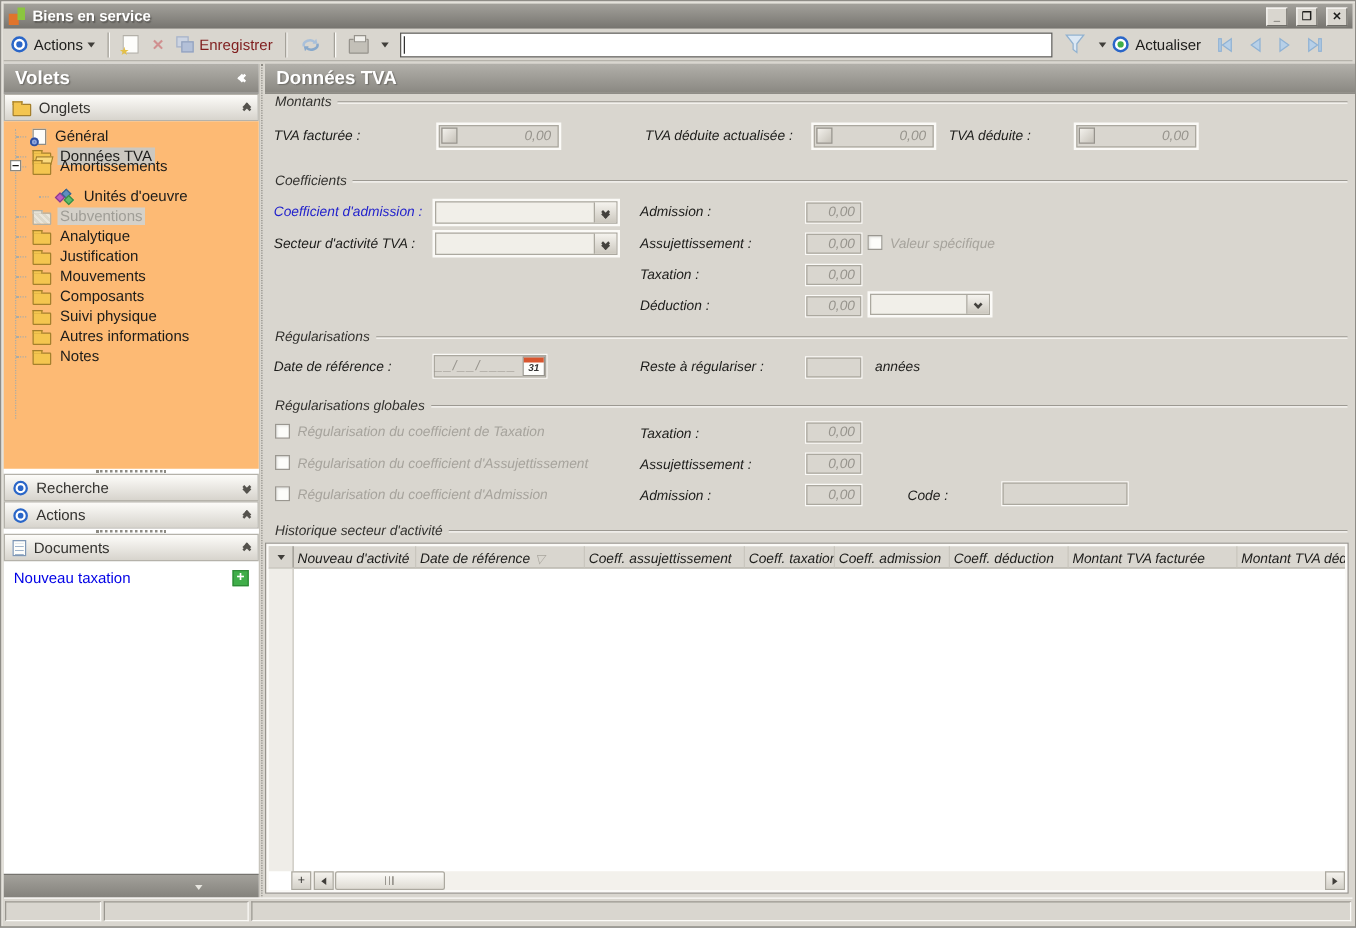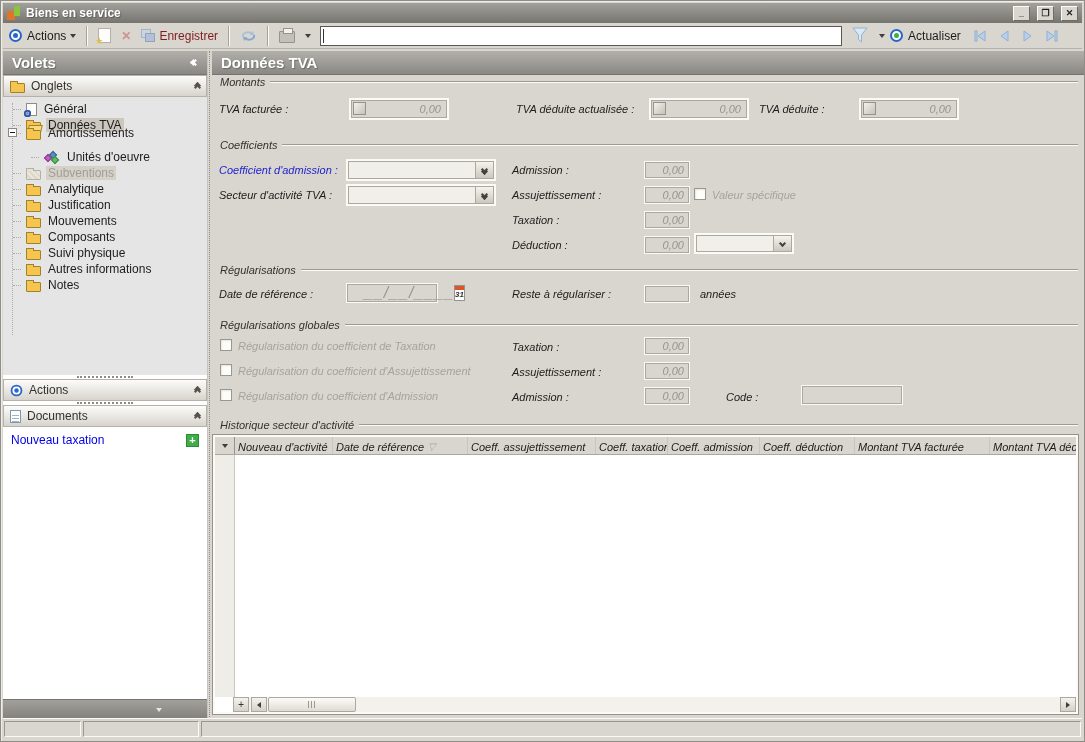--- a/index.html
+++ b/index.html
@@ -53,21 +53,21 @@
   .chstack.lr{flex-direction:row;}
   .chstack.lr .ch + .ch{margin-top:0;margin-left:-3px;}
   .sbar{height:22px;background:linear-gradient(180deg,#fdfcf9,#d7d4cd);border:1px solid #b5b2aa;
         display:flex;align-items:center;gap:6px;padding:0 6px;font-size:12px;color:#33322f;}
   .sbar .sp{flex:1;}
   .folder{width:15px;height:10px;background:#f4c54f;border:1px solid #a5802c;border-radius:1px;position:relative;margin-top:3px;flex:none;}
   .folder::before{content:"";position:absolute;top:-3px;left:-1px;width:6px;height:2px;background:#f4c54f;border:1px solid #a5802c;border-bottom:none;}
   .folder.open::after{content:"";position:absolute;left:1px;right:-2px;top:2px;bottom:-1px;background:#f9d97d;border:1px solid #a5802c;transform:skewX(-14deg);}
   .folder.gray{background:repeating-linear-gradient(45deg,#eae6db 0 2px,#dcd8cb 2px 4px);border-color:#b3b0a4;}
   .folder.gray::before{background:#e6e2d6;border-color:#b3b0a4;}
-  .tree{position:relative;height:278px;background:#e5e5e5;overflow:hidden;}
+  .tree{position:relative;height:278px;background:#fdba74;overflow:hidden;}
   .tree-vline{position:absolute;left:9px;top:6px;height:232px;border-left:1px dotted #aeaca4;}
   .trow{position:absolute;left:0;height:16px;display:flex;align-items:center;gap:5px;font-size:12px;color:#1c1c1a;width:100%;}
   .trow .dash{width:8px;border-top:1px dotted #aeaca4;margin-left:10px;flex:none;}
   .trow .dash.child{margin-left:28px;}
   .tlabel{padding:0 2px;white-space:nowrap;}
   .tlabel.sel{background:#ccc8c0;}
   .tlabel.dis{background:#d5d1c9;color:#a09e97;}
   .expander{position:absolute;left:5px;top:3px;width:9px;height:9px;background:#fff;border:1px solid #8a8880;}
   .expander::after{content:"";position:absolute;left:1px;top:3px;width:5px;height:1px;background:#1c1c1a;}
   .page-gear{position:relative;width:11px;height:13px;background:#fdfdfb;border:1px solid #8f8d87;flex:none;}
@@ -107,21 +107,21 @@
   .nfield .in{width:100%;height:100%;border:1px solid #aba89f;background:#d9d6cf;
               display:flex;align-items:center;justify-content:flex-end;padding-right:4px;font-size:11px;color:#97948d;}
   .nfield.empty .in{justify-content:flex-start;}
   .combo{position:absolute;width:150px;height:22px;background:#fbfaf7;padding:2px;}
   .combo .in{display:flex;width:100%;height:100%;border:1px solid #aba89f;background:#f1efe9;}
   .combo .txt{flex:1;}
   .combo .cbtn{width:18px;background:linear-gradient(180deg,#f5f3ee,#ccc8bf);border-left:1px solid #aba89f;
                display:flex;align-items:center;justify-content:center;color:#44423e;}
   .datefield{position:absolute;width:92px;height:20px;background:#fbfaf7;padding:1px;}
   .datefield .in{display:flex;width:100%;height:100%;border:1px solid #aba89f;background:#d9d6cf;align-items:center;}
-  .datefield .mask{flex:1;font-size:16px;color:#97948d;padding-left:16px;letter-spacing:1px;}
+  .datefield .mask{flex:1;font-size:11px;color:#97948d;padding-left:0;letter-spacing:1px;}
   .cal{width:18px;height:16px;background:#fdfdfb;border:1px solid #96938c;position:relative;font-size:8px;font-weight:bold;
        color:#333;display:flex;align-items:flex-end;justify-content:center;line-height:1.1;}
   .cal::before{content:"";position:absolute;left:0;right:0;top:0;height:4px;background:#d8552e;}
   .cbx{position:absolute;width:12px;height:12px;background:#fdfdfa;border:1px solid #9a9790;box-shadow:inset 1px 1px 2px rgba(0,0,0,0.1);}
   .codefield{position:absolute;width:102px;height:20px;background:#fbfaf7;padding:1px;}
   .codefield .in{width:100%;height:100%;border:1px solid #aba89f;background:#d9d6cf;}
   
   .grid{position:absolute;left:0;right:5px;top:359px;bottom:4px;background:#fff;border:1px solid #96938c;
         box-shadow:inset 0 0 0 2px #fbfaf7;padding:2px;}
   .ghead{display:flex;height:18px;background:#d9d6cf;border-bottom:1px solid #aba89f;font-size:11px;color:#1c1c1a;}
@@ -318,20 +318,29 @@
         <span class="dash"></span>
           <span class="folder"></span>
         <span class="tlabel">Notes</span>
       </div>
     </div>
     <div class="grip">
         <i></i>
       </div>
     <div class="sbar">
       <span class="bull" style="transform:scale(.9)"></span>
+      <span>Recherche</span>
+      <span class="sp"></span>
+      <span class="chstack" style="color:#55534e">
+          <i class="ch down"></i>
+          <i class="ch down"></i>
+        </span>
+    </div>
+    <div class="sbar">
+      <span class="bull" style="transform:scale(.9)"></span>
       <span>Actions</span>
       <span class="sp"></span>
       <span class="chstack" style="color:#55534e">
           <i class="ch up"></i>
           <i class="ch up"></i>
         </span>
     </div>
     <div class="grip">
         <i></i>
       </div>

